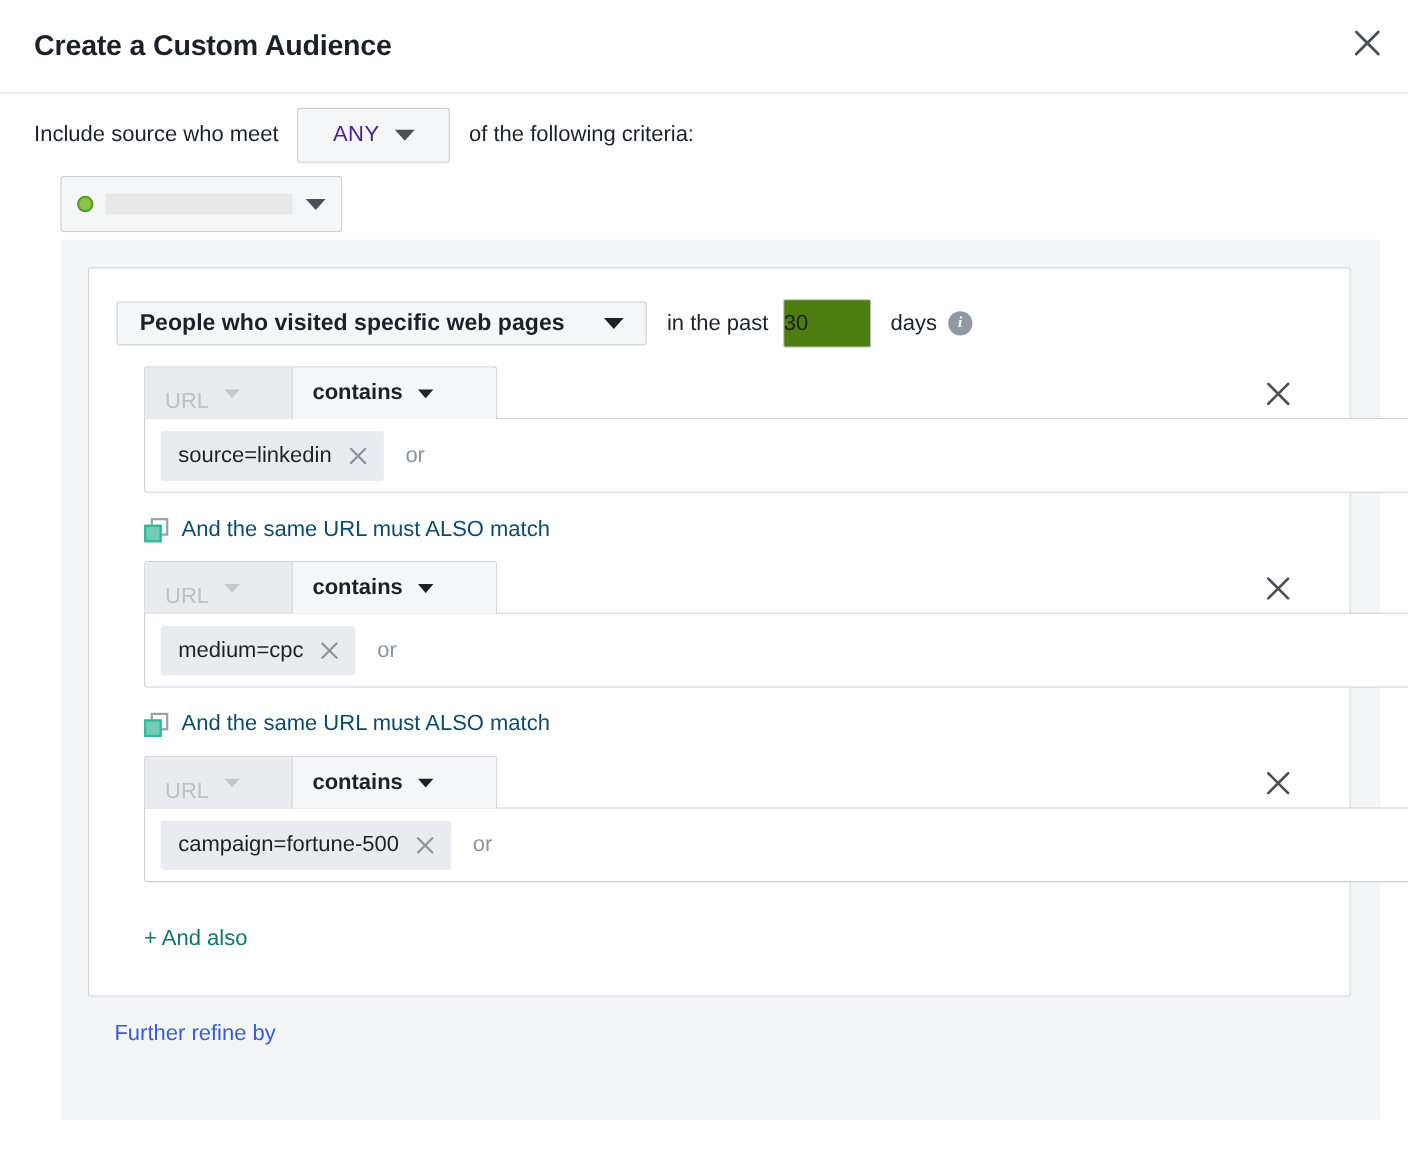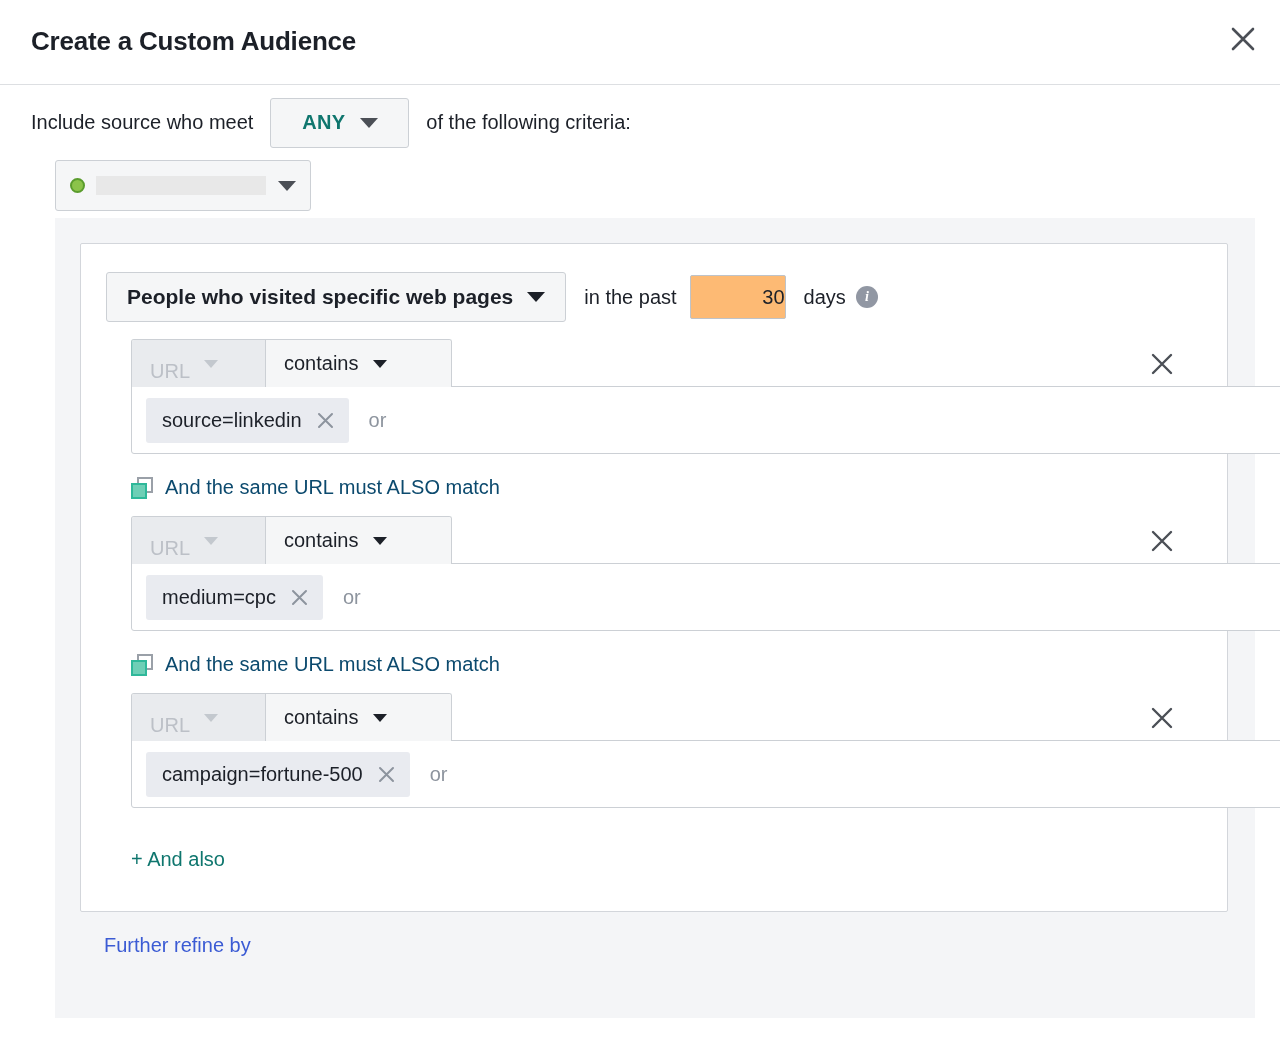--- a/index.html
+++ b/index.html
@@ -55,22 +55,22 @@
     border: 1px solid #ccd0d5;
     border-radius: 3px;
     display: flex;
     align-items: center;
     justify-content: center;
     gap: 14px;
     cursor: pointer;
   }
   .any-select .lbl {
     font-size: 20px;
-    font-weight: bold;
-    color: #0f766e;
+    font-weight: normal;
+    color: #4c1d95;
     letter-spacing: 0.4px;
   }
 
   .caret {
     width: 0; height: 0;
     border-left: 9px solid transparent;
     border-right: 9px solid transparent;
     border-top: 10px solid #4b4f56;
   }
   .caret.sm {
@@ -128,50 +128,50 @@
     width: 1148px;
   }
 
   
   .rule-head {
     display: flex;
     align-items: center;
     padding-left: 25px;
   }
   .big-select {
-    height: 50px;
+    height: 40px;
     background: #f5f6f7;
     border: 1px solid #ccd0d5;
     border-radius: 3px;
     display: flex;
     align-items: center;
-    gap: 14px;
+    gap: 36px;
     padding: 0 20px;
     cursor: pointer;
   }
   .big-select .lbl {
     font-size: 21px;
     font-weight: bold;
     color: #1c2028;
   }
   .past-label {
     font-size: 20px;
     color: #1c2028;
     margin-left: 18px;
   }
   .days-input {
-    width: 96px; height: 44px;
+    width: 80px; height: 44px;
     margin-left: 13px;
     border: 1px solid #bec3c9;
     border-radius: 2px;
-    background: #fdba74;
+    background: #4d7c0f;
     font-family: "Liberation Sans", sans-serif;
     font-size: 20px;
     color: #1c2028;
-    text-align: right;
+    text-align: left;
     padding: 0;
   }
   .days-word {
     font-size: 20px;
     color: #1c2028;
     margin-left: 18px;
   }
   .info-icon {
     margin-left: 10px;
     width: 22px; height: 22px;
@@ -217,21 +217,21 @@
     font-weight: normal;
     margin-top: 16px;
   }
   .seg.op {
     background: #f5f6f7;
     border-left: 1px solid #ccd0d5;
     min-width: 186px;
   }
   .seg.op .lbl {
     font-size: 20px;
-    font-weight: normal;
+    font-weight: bold;
     color: #1c2028;
   }
   .row-remove {
     position: absolute;
     right: 48px;
     top: 10px;
     width: 34px; height: 34px;
     display: flex; align-items: center; justify-content: center;
     cursor: pointer;
   }

